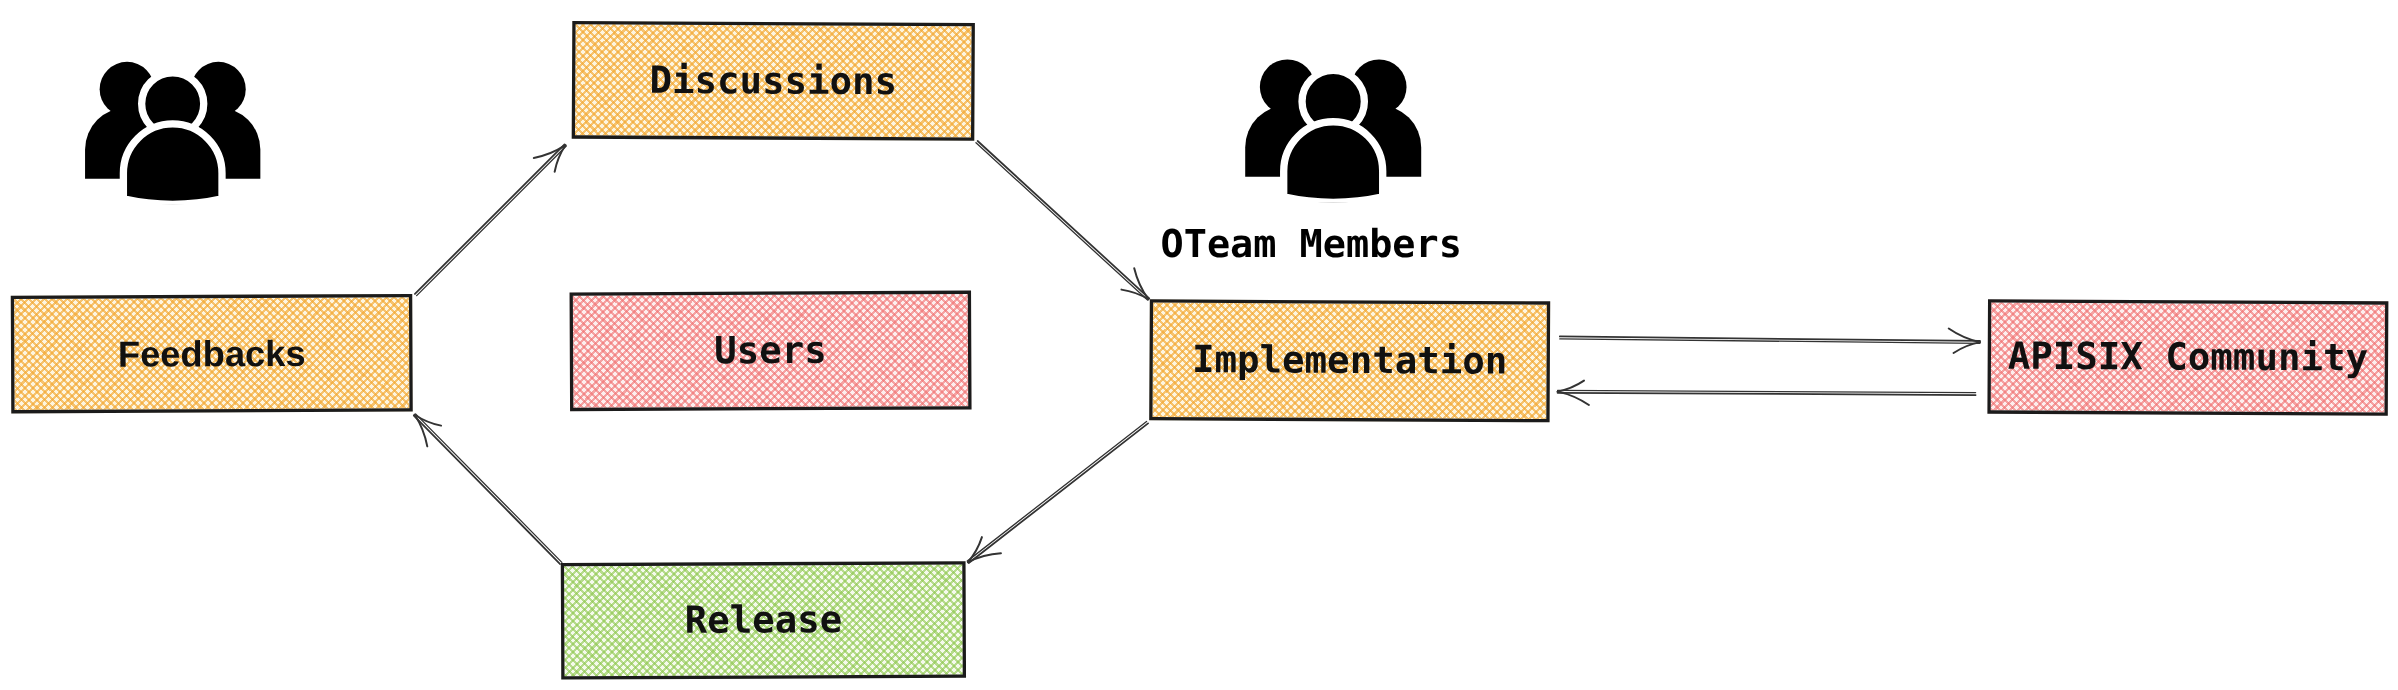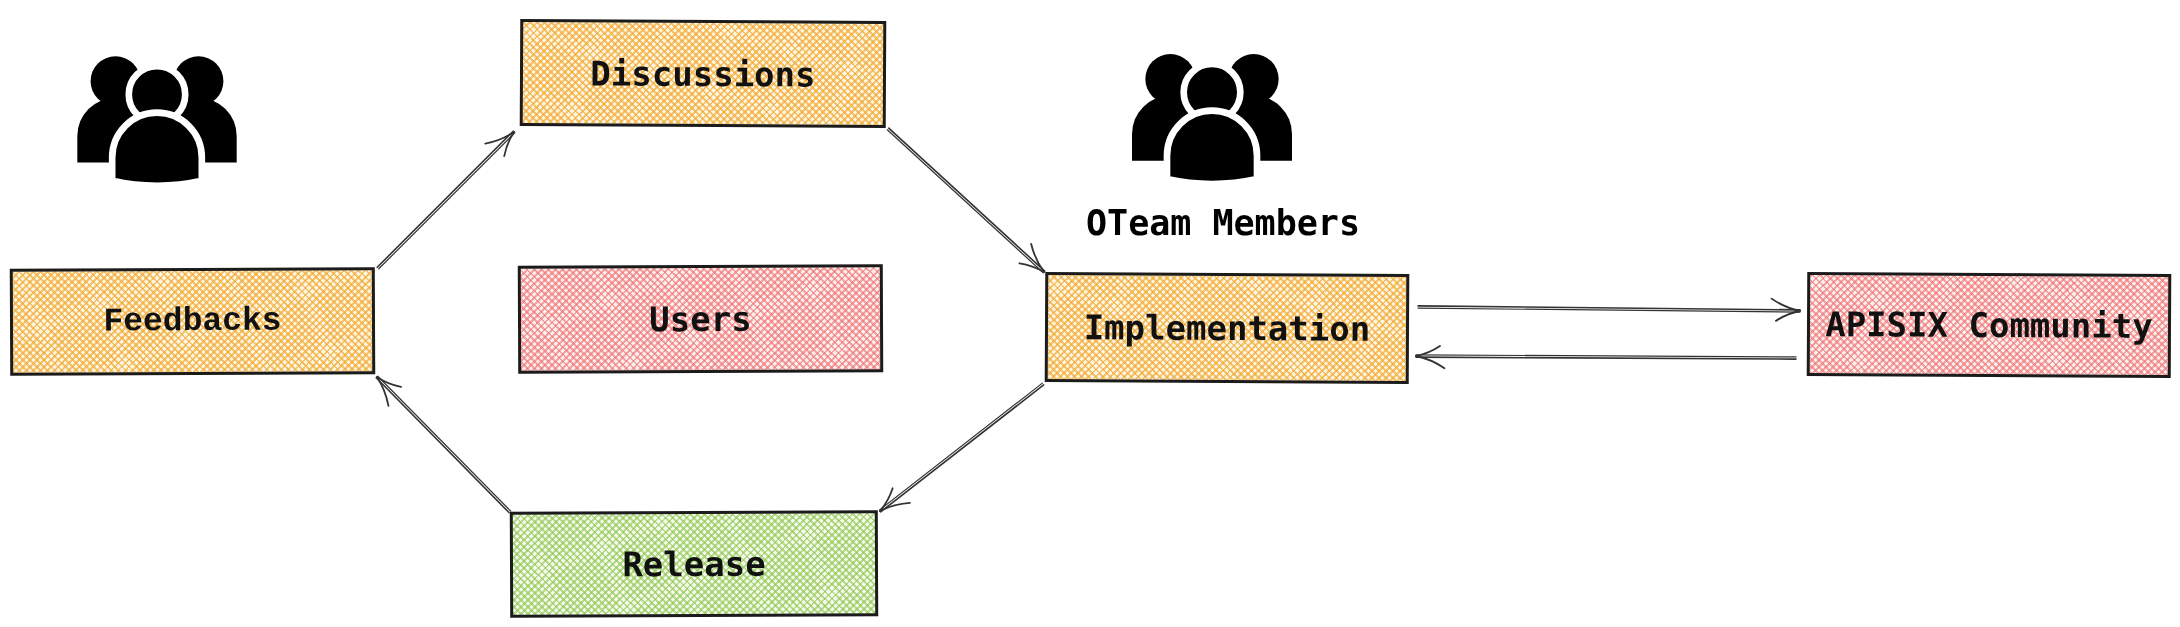--- a/index.html
+++ b/index.html
@@ -18,21 +18,21 @@
     display:flex;align-items:center;justify-content:center;
     color:#111;
   }
   .node .label{
     font-weight:bold;
     font-size:34px;
     letter-spacing:0px;
     white-space:nowrap;
   }
   .label-sans{
-    font-family:Liberation Mono, monospace;
+    font-family:Liberation Sans, sans-serif;
     font-size:33px !important;
   }
   .hatch-yellow{
     background-color:var(--yellow_bg,#fdf5e0);
     background-image:
       repeating-linear-gradient(45deg, var(--yellow_hatch) 0 2px, transparent 2px 5px),
       repeating-linear-gradient(-45deg, var(--yellow_hatch) 0 2px, transparent 2px 5px);
   }
   .hatch-red{
     background-color:var(--red_bg,#fdeeee);
@@ -121,21 +121,21 @@
         <path d="M2 70 v-16 a23 23 0 0 1 46 0 v16 z"></path>
         <circle cx="75" cy="21" r="15"></circle>
         <path d="M52 70 v-16 a23 23 0 0 1 46 0 v16 z"></path>
       </g>
       <g fill="#000" stroke="#fff" stroke-width="4">
         <circle cx="50" cy="29" r="17"></circle>
         <path d="M23 81 v-14 a27 27 0 0 1 54 0 v14 q-27 6 -54 0 z"></path>
       </g>
     </svg>
   </div>
-  <div class="actor-label" style="left:1073px;top:203px;width:300px;text-align:center;">OTeam Members</div>
+  <div class="actor-label" style="left:1042px;top:203px;width:300px;text-align:center;">OTeam Members</div>
 
   <div class="node hatch-yellow r1" style="left:10px;top:268px;width:365px;height:107px;">
     <span class="label label-sans">Feedbacks</span>
   </div>
 
   <div class="node hatch-yellow r2" style="left:520px;top:20px;width:366px;height:107px;">
     <span class="label">Discussions</span>
   </div>
 
   <div class="node hatch-red r1" style="left:518px;top:265px;width:365px;height:108px;">

